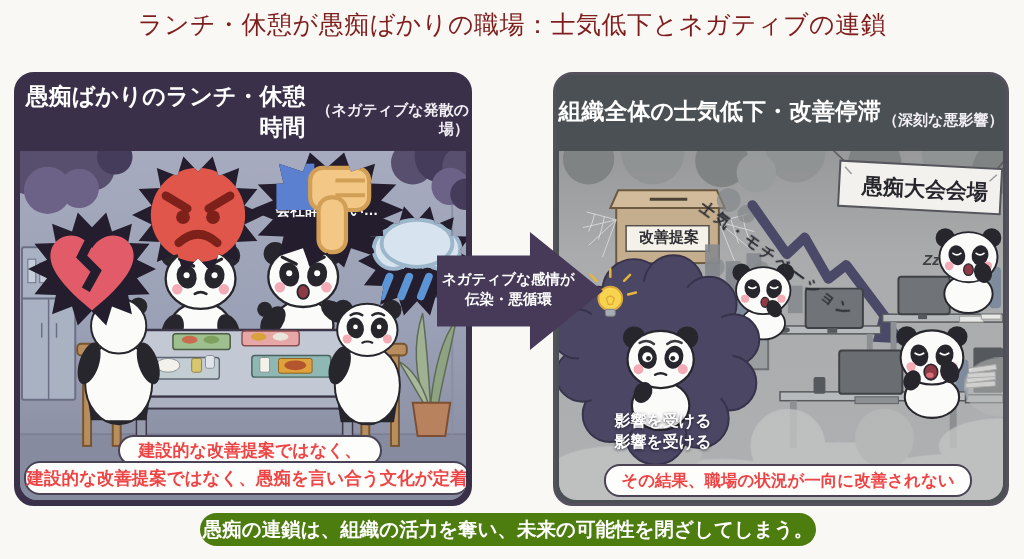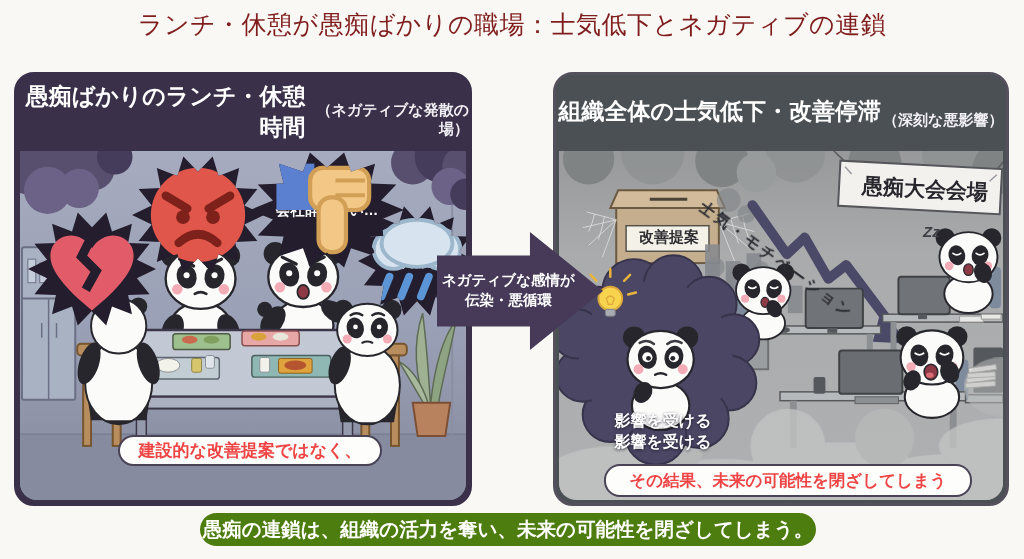--- a/index.html
+++ b/index.html
@@ -41,32 +41,32 @@
   .pill{position:absolute;background:#fdfdfc;border:2.5px solid #4a4356;border-radius:16px;
         display:flex;align-items:center;justify-content:center;
         font-weight:800;color:#ef4444;white-space:nowrap;}
   .pill-l1{left:98px;top:284px;width:260px;height:27px;font-size:17px;z-index:3;}
   .pill-l2{left:4px;top:310px;width:442px;height:30px;font-size:17.5px;z-index:3;}
   .pill-r1{left:45px;top:313px;width:364px;height:29px;font-size:16.5px;z-index:3;}
 
   
   .trans-arrow{position:absolute;left:437px;top:232px;width:166px;height:118px;background:#463a58;
                clip-path:polygon(0 20%,56% 20%,56% 0,100% 50%,56% 100%,56% 80%,0 80%);
-               z-index:6;display:flex;align-items:center;justify-content:flex-start;}
+               z-index:6;display:flex;align-items:center;justify-content:flex-start;font-family:Liberation Mono, monospace;}
   .trans-arrow .a-text{width:88%;margin-right:14%;text-align:center;color:#fff;font-weight:800;
                        font-size:14.5px;line-height:1.35;}
 
   
   .box-label{position:absolute;left:66px;top:77px;width:88px;text-align:center;
              font-size:15px;font-weight:800;color:#2e2e33;}
   .morale-label{position:absolute;left:148px;top:46px;transform:rotate(36deg);transform-origin:0 0;
                 font-size:15.5px;font-weight:800;color:#2b2b33;letter-spacing:3px;white-space:nowrap;}
   .banner-label{position:absolute;left:286px;top:24px;width:160px;transform:rotate(3deg);
                 text-align:center;font-size:21px;font-weight:900;color:#26262c;white-space:nowrap;}
-  .zzz{position:absolute;left:364px;top:72px;font-size:15px;font-weight:800;font-style:italic;color:#3e3e45;}
+  .zzz{position:absolute;left:364px;top:100px;font-size:15px;font-weight:800;font-style:italic;color:#3e3e45;}
   .thought-caption{position:absolute;left:26px;top:260px;width:156px;text-align:center;
                    color:#fff;font-weight:800;font-size:16px;line-height:1.3;
                    text-shadow:0 1px 3px rgba(20,18,35,.8);}
 
   
   .footer-pill{position:absolute;left:200px;top:513px;width:616px;height:33px;background:#4d7c0f;
                border-radius:17px;display:flex;align-items:center;justify-content:center;
                color:#fff;font-weight:800;font-size:19.5px;white-space:nowrap;}
 </style>
 </head>
@@ -242,20 +242,21 @@
         <svg width="30" height="28" viewBox="0 0 30 28">
           <circle cx="9" cy="11" r="5" fill="#d7e4ef" stroke="#9cb6cc"></circle>
           <circle cx="21" cy="11" r="5" fill="#d7e4ef" stroke="#9cb6cc"></circle>
           <ellipse cx="15" cy="9.5" rx="9" ry="6" fill="#d7e4ef" stroke="#9cb6cc"></ellipse>
           <path d="M8 18 L6 23 M13 18 L11 23 M18 18 L16 23 M23 18 L21 23" stroke="#5b95d6" stroke-width="2" stroke-linecap="round"></path>
         </svg>
         <div class="s-label">もう無理…</div>
       </div>
 
       <div class="pill pill-l1">建設的な改善提案ではなく、</div>
+      <div class="pill pill-l2">建設的な改善提案ではなく、愚痴を言い合う文化が定着</div>
     </div>
   </section>
 
   <section class="panel panel-right">
     <header class="panel-header hdr-right">
       <div class="h-title">組織全体の士気低下・改善停滞</div>
       <div class="h-sub">（深刻な悪影響）</div>
     </header>
 
     <div class="scene scene-right">
@@ -433,21 +434,21 @@
       </svg>
 
       <div class="box-label">改善提案</div>
       <div class="morale-label">士気・モチベーション</div>
       <div class="banner-label">愚痴大会会場</div>
       <div class="zzz">Zz</div>
       <div class="thought-caption">
         <div>影響を受ける</div>
         <div>影響を受ける</div>
       </div>
-      <div class="pill pill-r1">その結果、未来の可能性を閉ざしてしまう</div>
+      <div class="pill pill-r1">その結果、職場の状況が一向に改善されない</div>
     </div>
   </section>
 
   <div class="trans-arrow">
     <div class="a-text">
       <div>ネガティブな感情が</div>
       <div>伝染・悪循環</div>
     </div>
   </div>
 

